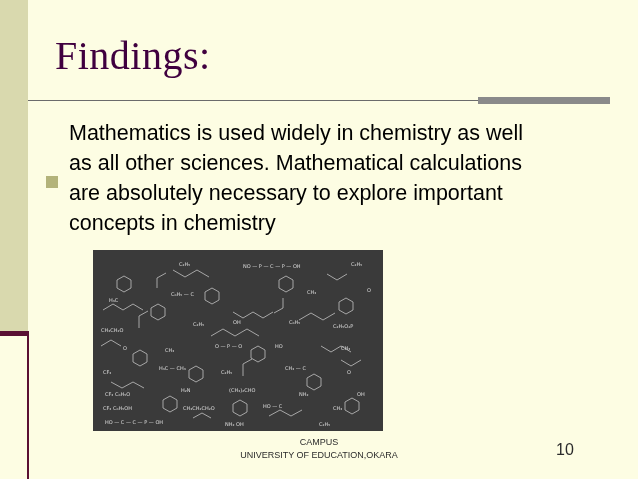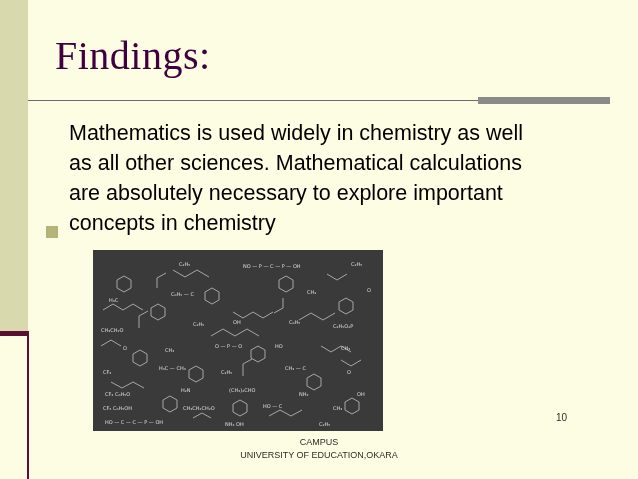--- a/index.html
+++ b/index.html
@@ -77,21 +77,21 @@
     height: 7px;
     background: #8a8a8a;
   }
   
   .bullet-row {
     position: absolute;
     left: 46px;
     top: 118px;
     width: 520px;
     display: flex;
-    align-items: flex-end;
+    align-items: center;
   }
   .bullet-marker {
     width: 12px;
     height: 12px;
     background: #b3b37a;
     margin-top: 8px;
     margin-right: 11px;
     flex: 0 0 auto;
   }
   .bullet-text {
@@ -120,22 +120,22 @@
     top: 436px;
     width: 290px;
     text-align: center;
     font-size: 9px;
     line-height: 13px;
     color: #2b2b2b;
   }
   .page-number {
     position: absolute;
     left: 556px;
-    top: 412px;
-    font-size: 10px;
+    top: 441px;
+    font-size: 16px;
     color: #2b2b2b;
   }
 </style>
 </head>
 <body>
 
 <div class="slide">
 
   <div class="left-band-top"></div>
   <div class="left-band-bottom"></div>

